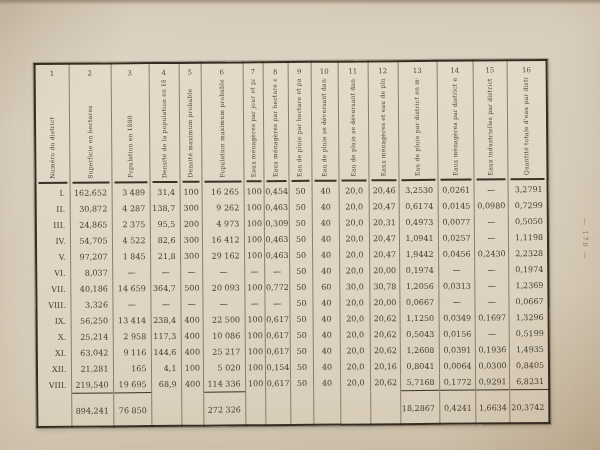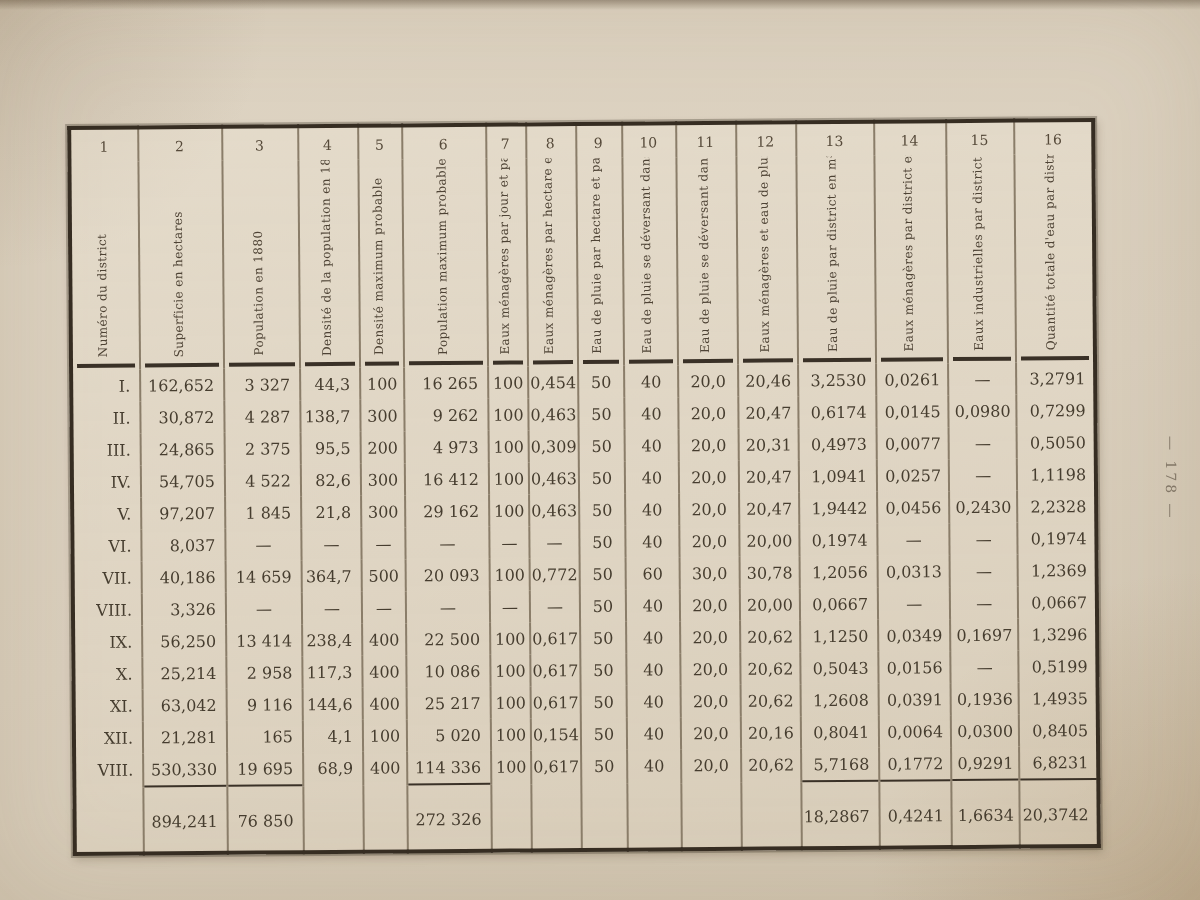--- a/index.html
+++ b/index.html
@@ -164,22 +164,22 @@
             <th class="hdr">
               <div class="vtxt">Quantité totale d'eau par district en m³ par seconde</div>
               <div class="hrule"></div>
             </th>
           </tr>
       </thead>
       <tbody id="tbody">
           <tr>
             <td class="rowlab">I.</td>
             <td class="al-r">162,652</td>
-            <td class="al-r">3 327</td>
-            <td class="al-r">44,3</td>
+            <td class="al-r">3 489</td>
+            <td class="al-r">31,4</td>
             <td class="al-c">100</td>
             <td class="al-r">16 265</td>
             <td class="al-c">100</td>
             <td class="al-c">0,454</td>
             <td class="al-c">50</td>
             <td class="al-c">40</td>
             <td class="al-c">20,0</td>
             <td class="al-c">20,46</td>
             <td class="al-r">3,2530</td>
             <td class="al-c">0,0261</td>
@@ -379,21 +379,21 @@
             <td class="al-c">40</td>
             <td class="al-c">20,0</td>
             <td class="al-c">20,16</td>
             <td class="al-r">0,8041</td>
             <td class="al-c">0,0064</td>
             <td class="al-c">0,0300</td>
             <td class="al-r">0,8405</td>
           </tr>
           <tr>
             <td class="rowlab">VIII.</td>
-            <td class="al-r">530,330</td>
+            <td class="al-r">219,540</td>
             <td class="al-r">19 695</td>
             <td class="al-r">68,9</td>
             <td class="al-c">400</td>
             <td class="al-r">114 336</td>
             <td class="al-c">100</td>
             <td class="al-c">0,617</td>
             <td class="al-c">50</td>
             <td class="al-c">40</td>
             <td class="al-c">20,0</td>
             <td class="al-c">20,62</td>

